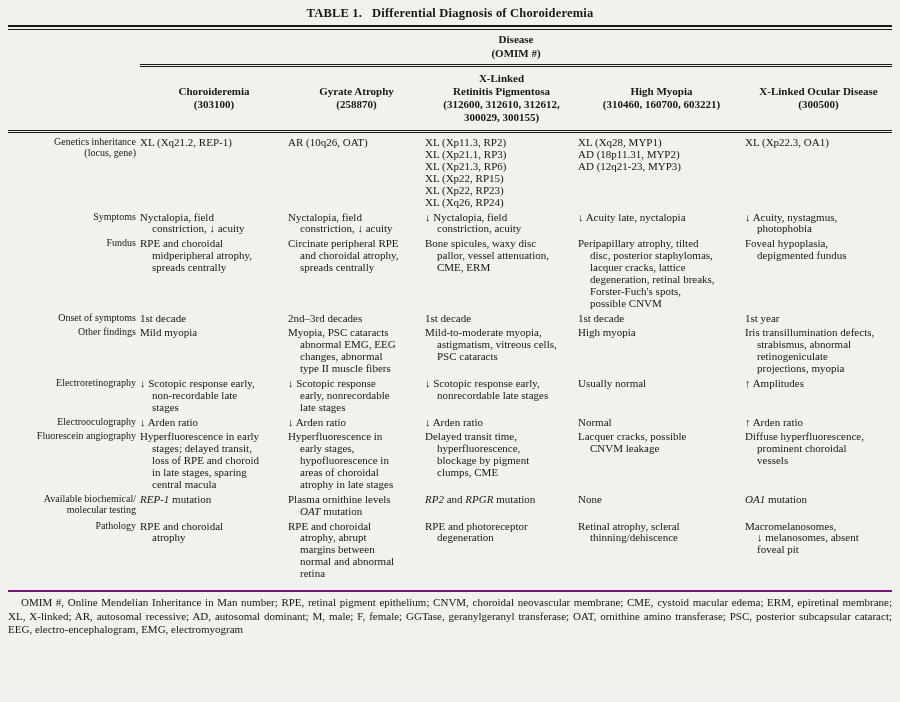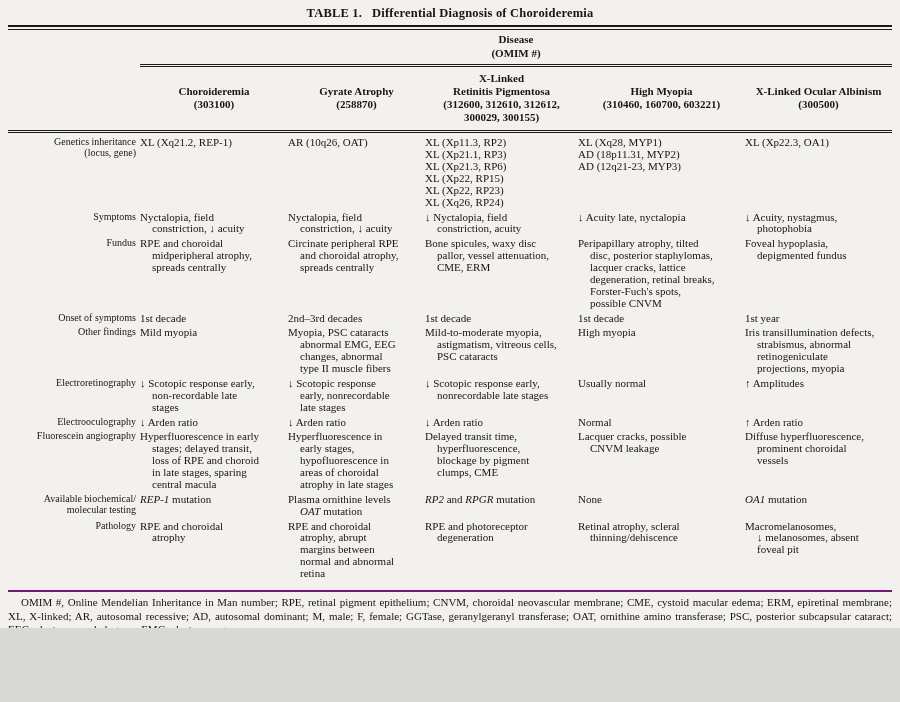--- a/index.html
+++ b/index.html
@@ -1,18 +1,18 @@
 <!DOCTYPE html>
 <html><head>
 <meta charset="utf-8">
 <style>
   html,body { margin:0; padding:0; background:#d8d8d4; }
   .page {
     position:relative;
-    width:900px; height:628px;
+    width:900px; height:702px;
     background:#f2f1ed;
     box-sizing:border-box;
     padding:4px 8px 0 8px;
     overflow:hidden;
     font-family:"Liberation Serif","DejaVu Serif",serif;
     color:#181512;
   }
   .table-title {
     text-align:center;
     font-weight:bold;
@@ -113,21 +113,21 @@
           </th>
           <th>
             <div class="col-name">X-Linked<br>Retinitis Pigmentosa</div>
             <div class="col-omim">(312600, 312610, 312612,<br>300029, 300155)</div>
           </th>
           <th>
             <div class="col-name">High Myopia</div>
             <div class="col-omim">(310460, 160700, 603221)</div>
           </th>
           <th>
-            <div class="col-name">X-Linked Ocular Albinism</div>
+            <div class="col-name">X-Linked Ocular Disease</div>
             <div class="col-omim">(300500)</div>
           </th>
         </tr>
     </thead>
     <tbody id="table-body">
 
     <tr>
           <th class="row-label hang">Genetics inheritance<br>(locus, gene)</th>
           <td class="cell">XL (Xq21.2, REP-1)</td>
           <td class="cell">AR (10q26, OAT)</td>

